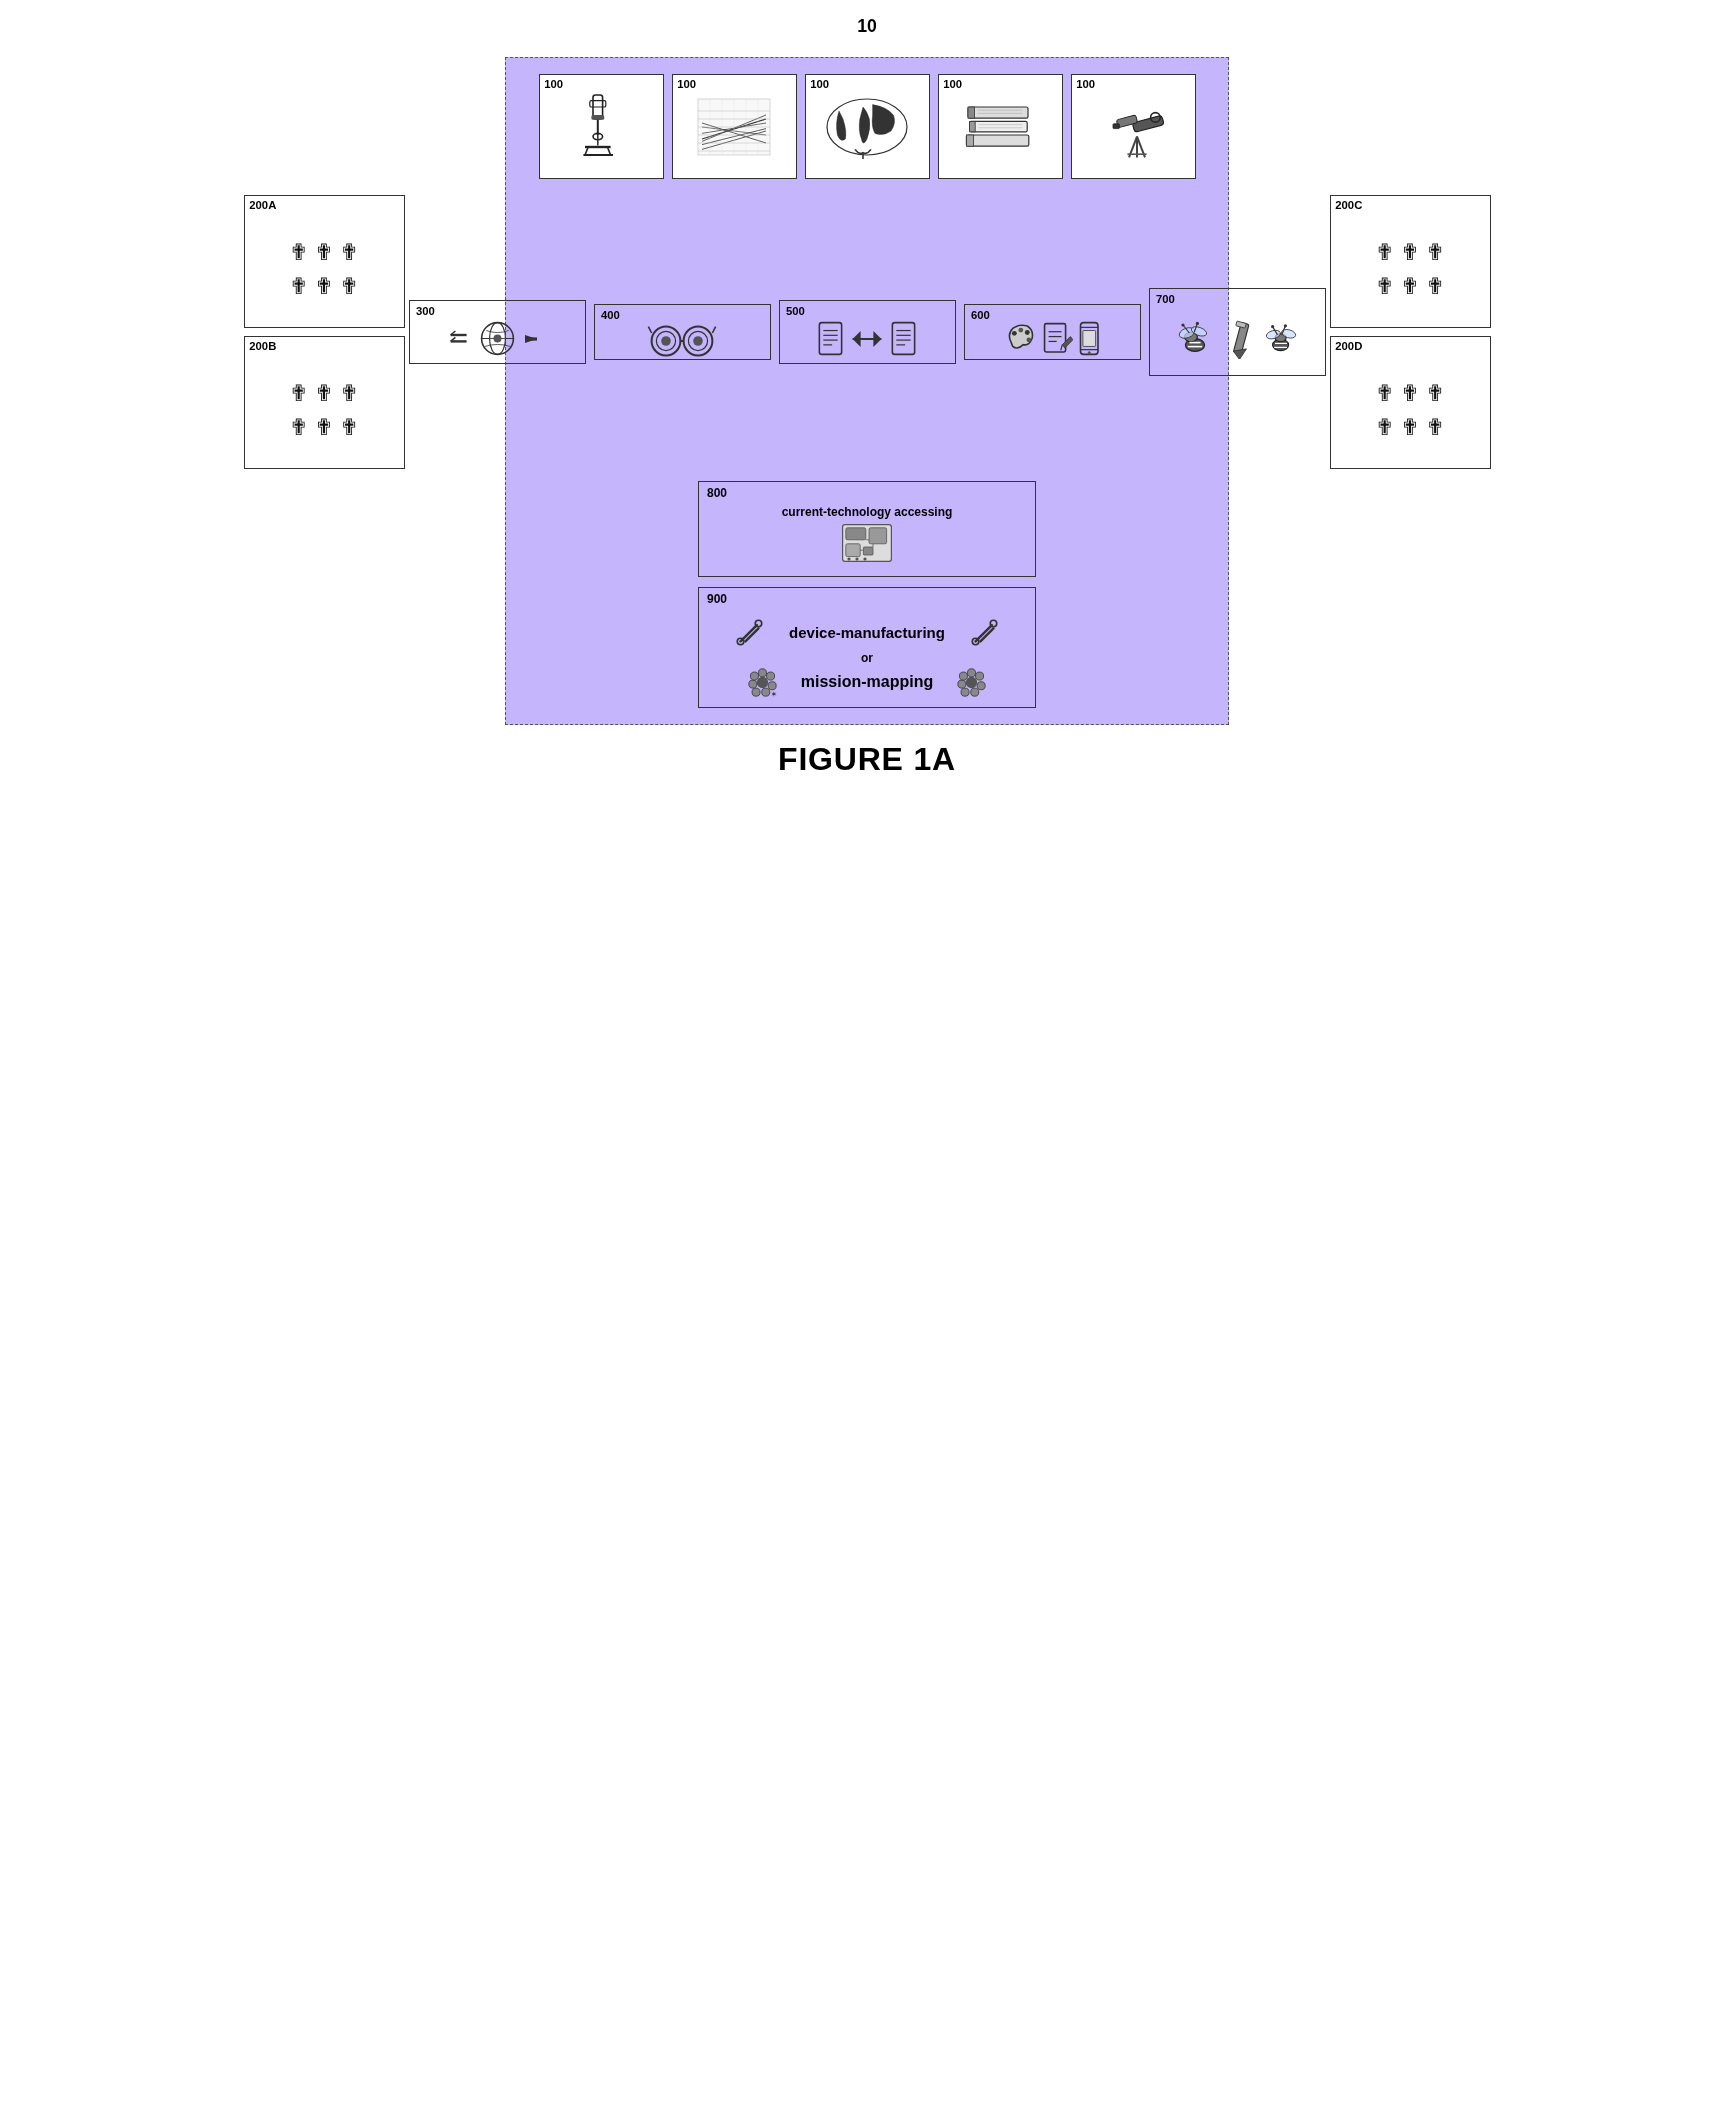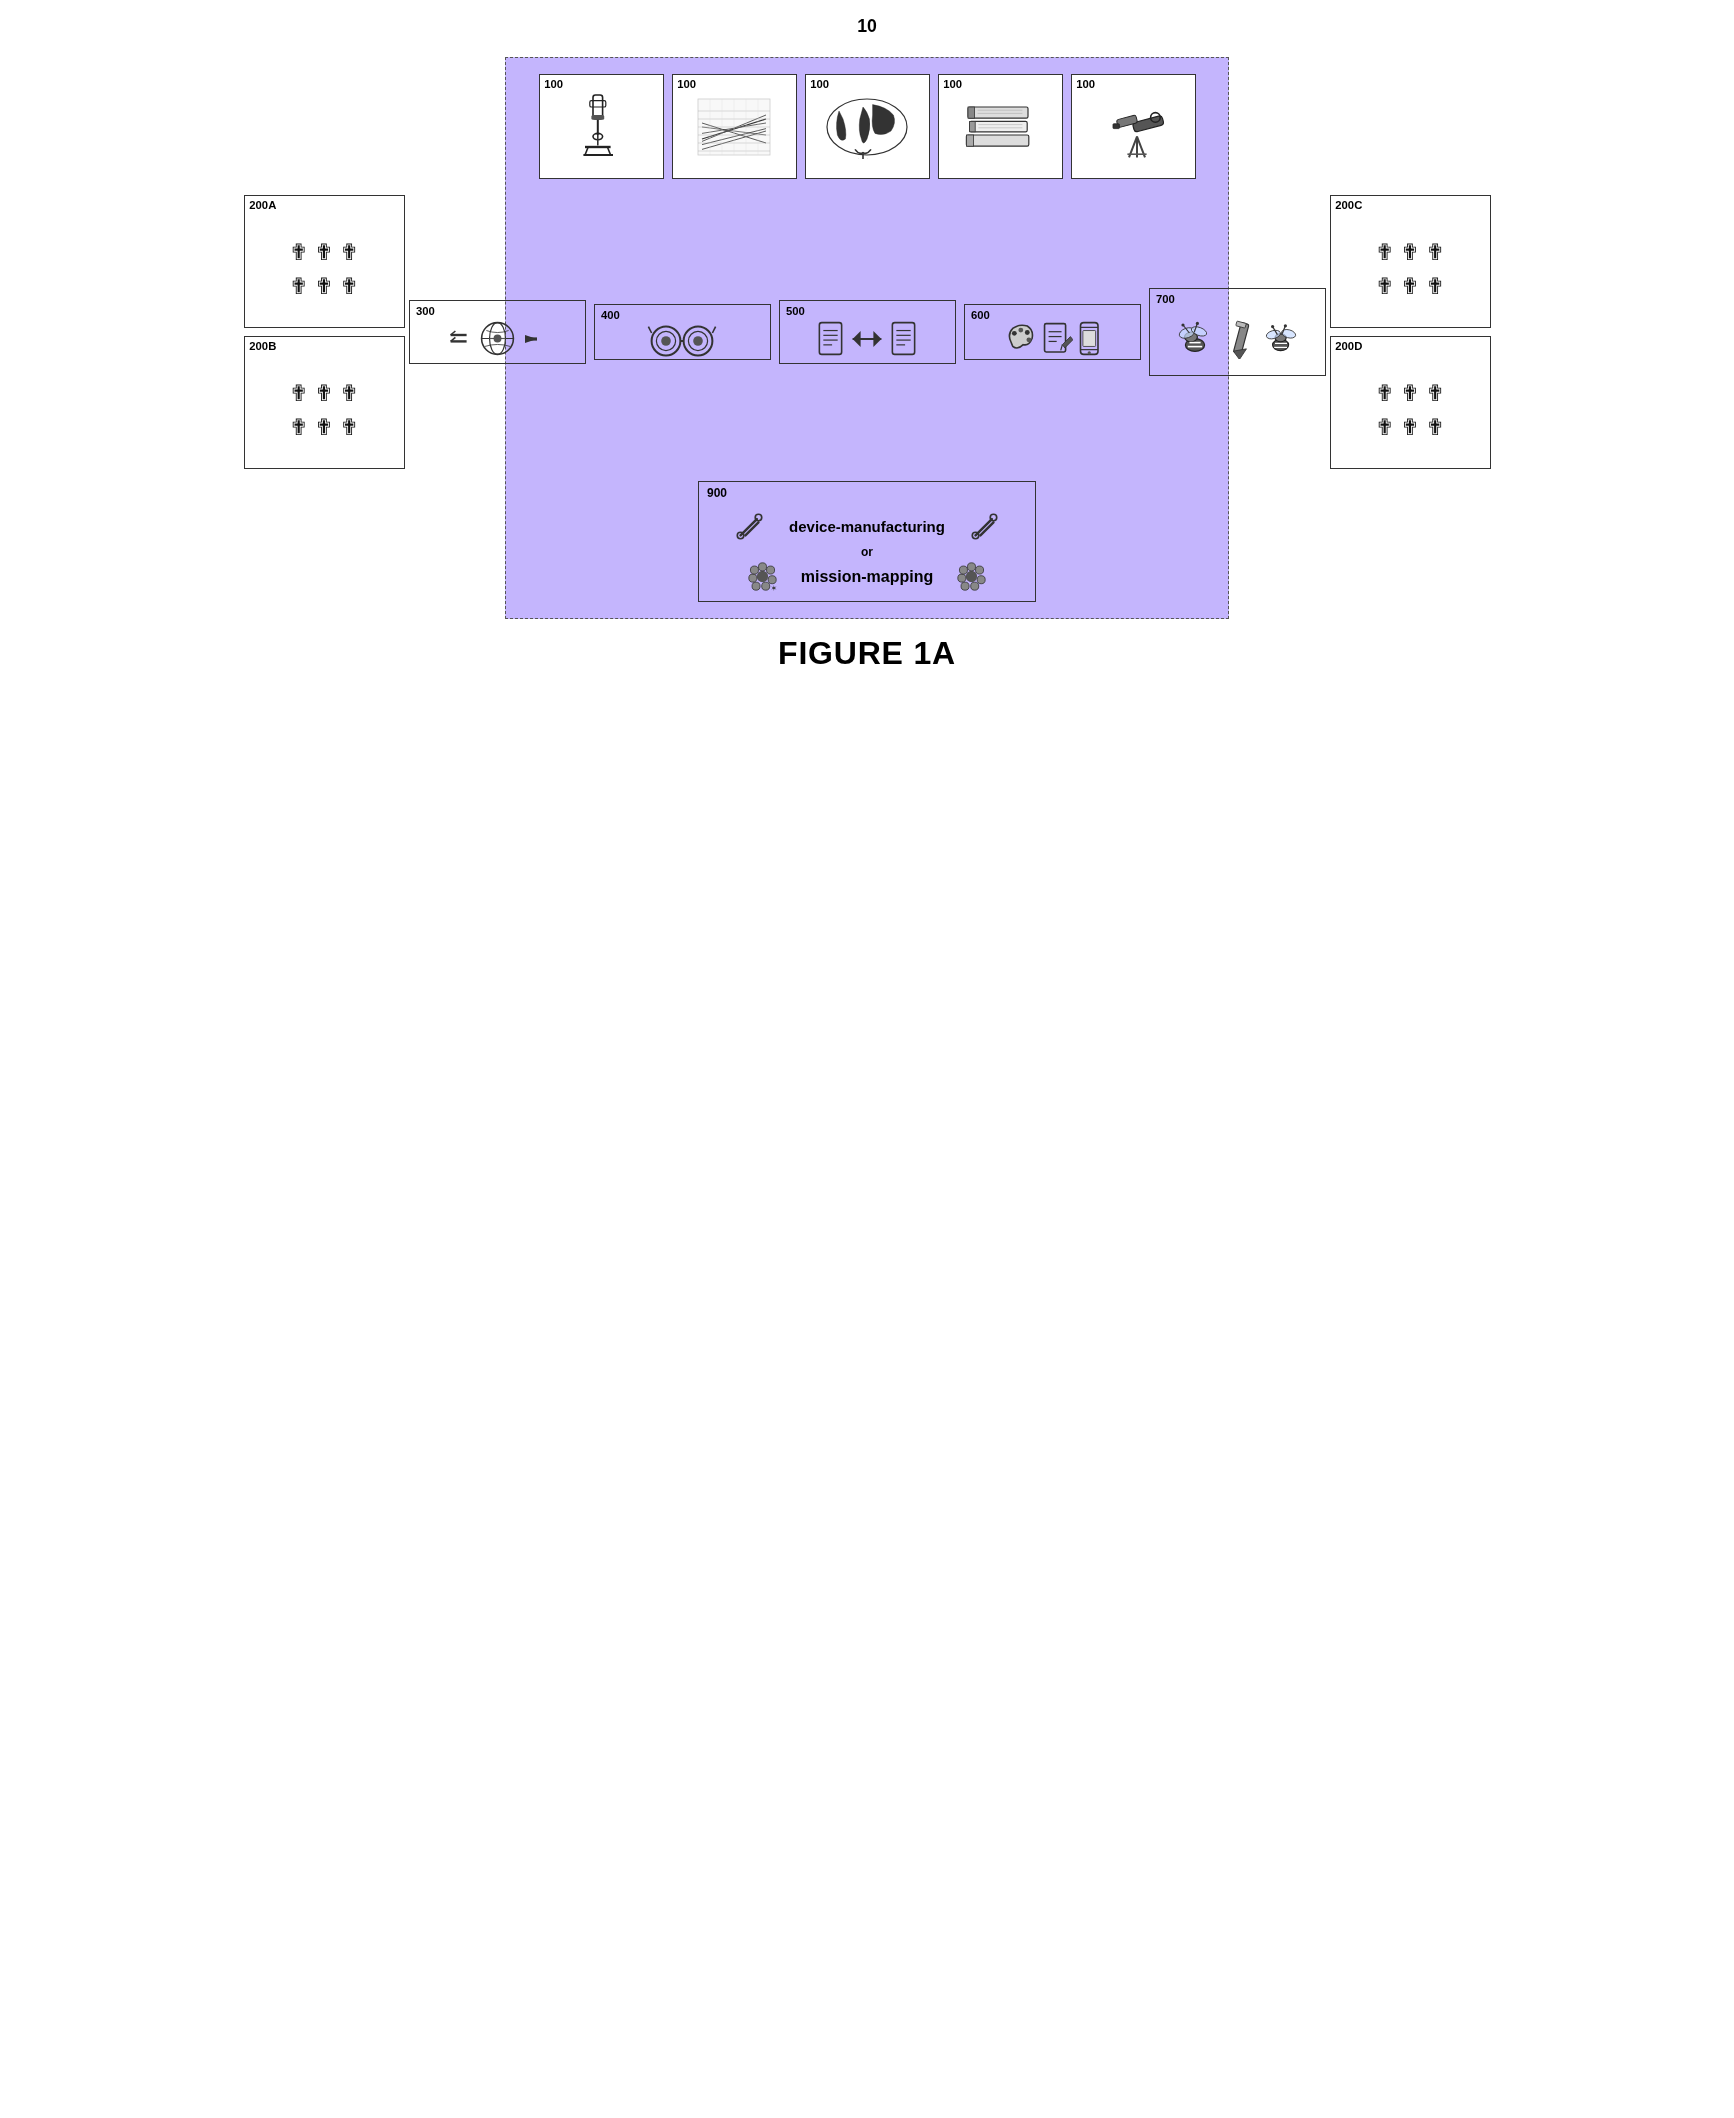--- a/index.html
+++ b/index.html
@@ -495,20 +495,39 @@
           <span class="person-icon">✟</span>
           <span class="person-icon">✟</span>
         </div>
       </div>
     </div>
 
   </div>
 
   <div class="bottom-section">
 
+    <div class="bottom-box">
+      <span class="bottom-box-label">800</span>
+      <div class="bottom-box-content">
+        <p>current-technology accessing</p>
+        <svg width="52" height="40" viewBox="0 0 65 50" style="margin-top:4.8px;">
+          <rect x="2" y="2" width="61" height="46" rx="3" fill="#ddd" stroke="#555" stroke-width="1.5"></rect>
+          <rect x="6" y="6" width="25" height="15" rx="2" fill="#888" stroke="#555" stroke-width="1"></rect>
+          <rect x="35" y="6" width="22" height="20" rx="2" fill="#999" stroke="#555" stroke-width="1"></rect>
+          <rect x="6" y="26" width="18" height="16" rx="2" fill="#aaa" stroke="#555" stroke-width="1"></rect>
+          <rect x="28" y="30" width="12" height="10" rx="1" fill="#888" stroke="#555" stroke-width="1"></rect>
+          <line x1="31" y1="21" x2="35" y2="21" stroke="#555" stroke-width="1"></line>
+          <line x1="24" y1="34" x2="28" y2="34" stroke="#555" stroke-width="1"></line>
+          <line x1="40" y1="26" x2="40" y2="30" stroke="#555" stroke-width="1"></line>
+          <circle cx="10" cy="45" r="2" fill="#555"></circle>
+          <circle cx="20" cy="45" r="2" fill="#555"></circle>
+          <circle cx="30" cy="45" r="2" fill="#555"></circle>
+        </svg>
+      </div>
+    </div>
 
     <div class="bottom-box">
       <span class="bottom-box-label">900</span>
       <div class="bottom-box-content" style="display:flex; flex-direction:column; align-items:center;">
         <div style="display:flex; align-items:center; gap:24px; margin-top:6.4px;">
           <svg width="31" height="31" viewBox="0 0 38 38">
             <line x1="8" y1="30" x2="28" y2="10" stroke="#333" stroke-width="3" stroke-linecap="round"></line>
             <line x1="14" y1="30" x2="30" y2="14" stroke="#333" stroke-width="3" stroke-linecap="round"></line>
             <circle cx="8" cy="30" r="4" fill="none" stroke="#333" stroke-width="2"></circle>
             <circle cx="30" cy="8" r="4" fill="none" stroke="#333" stroke-width="2"></circle>

